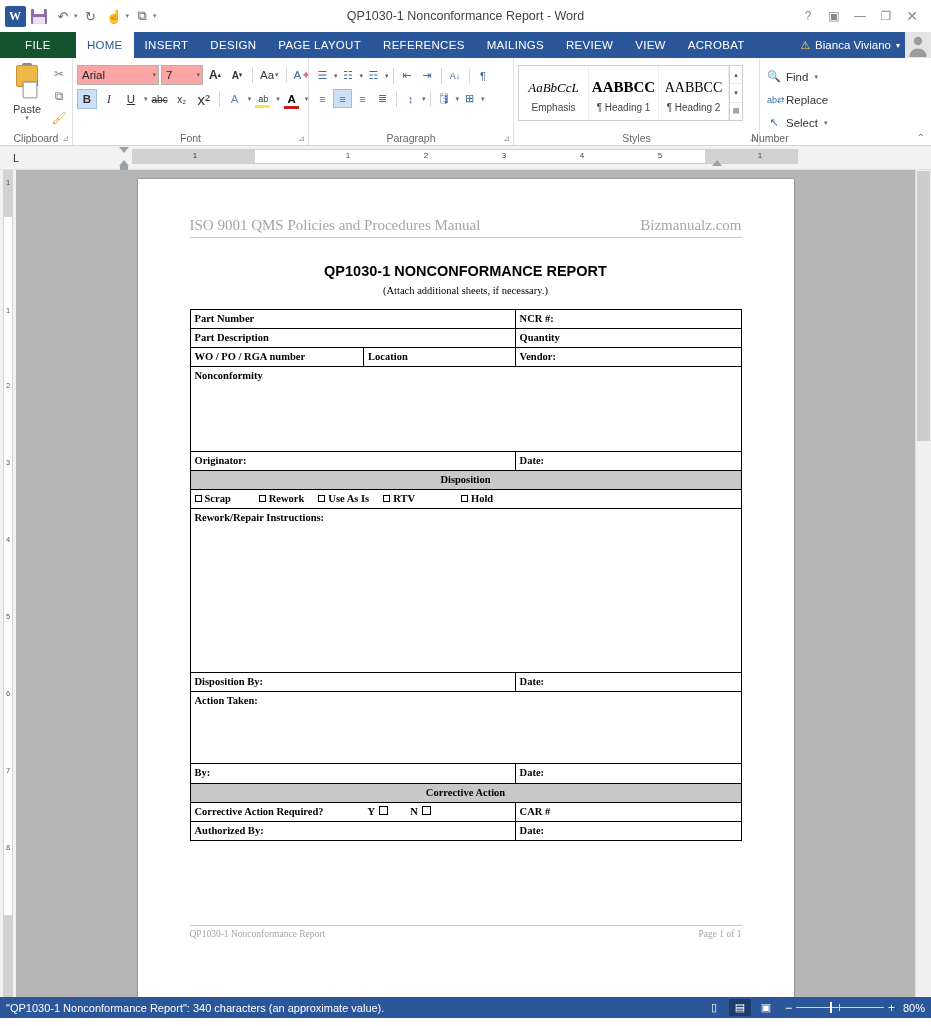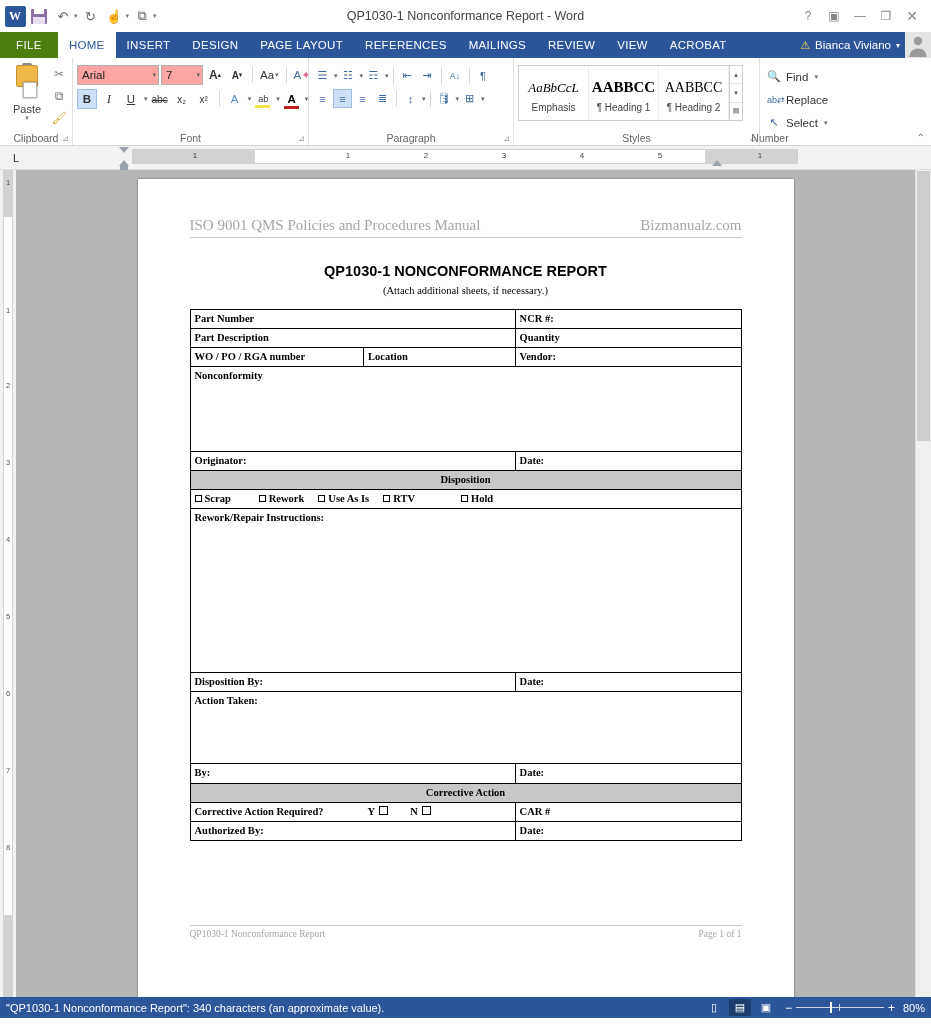--- a/index.html
+++ b/index.html
@@ -53,22 +53,22 @@
     color: #888888; font-size: 12px;
   }
   .win-btn.close { font-size: 14px; }
 
   
   .tabbar {
     height: 26px; background: #2b579a;
     display: flex; align-items: stretch; position: relative;
   }
   .tab-file {
-    background: #4d7c0f; color: #fff; font-size: 11.5px;
-    padding: 0 16px; display:flex; align-items:center; letter-spacing:.4px;
+    background: #14532d; color: #fff; font-size: 11.5px;
+    padding: 0 25px; display:flex; align-items:center; letter-spacing:.4px;
   }
   .tab {
     color: #ffffff; font-size: 11.5px; padding: 0 11px;
     display:flex; align-items:center; letter-spacing:.3px;
   }
   .tab.active { background: #ffffff; color: #2b579a; }
   .user-area {
     margin-left:auto; display:flex; align-items:center; gap:5px; padding-right:0px;
     color:#ffffff; font-size:11.5px;
   }
@@ -339,21 +339,21 @@
             <span style="text-decoration:underline">U</span>
           </div>
         <span class="caretd">▾</span>
         <div class="fbtn">
             <span style="text-decoration:line-through;font-size:10px">abc</span>
           </div>
         <div class="fbtn">
             <span style="font-size:10px">x₂</span>
           </div>
         <div class="fbtn">
-            <span style="font-size:10px">x²</span>
+            <span style="font-size:15px">x²</span>
           </div>
         <div class="sep"></div>
         <div class="fbtn" style="color:#5b8ac4">
             <span>A</span>
           </div>
         <span class="caretd">▾</span>
         <div class="fbtn" style="position:relative">
           <span style="font-size:9px">ab</span>
           <span style="position:absolute;left:2px;bottom:1px;width:15px;height:3px;background:#f5e64b"></span>
         </div>

